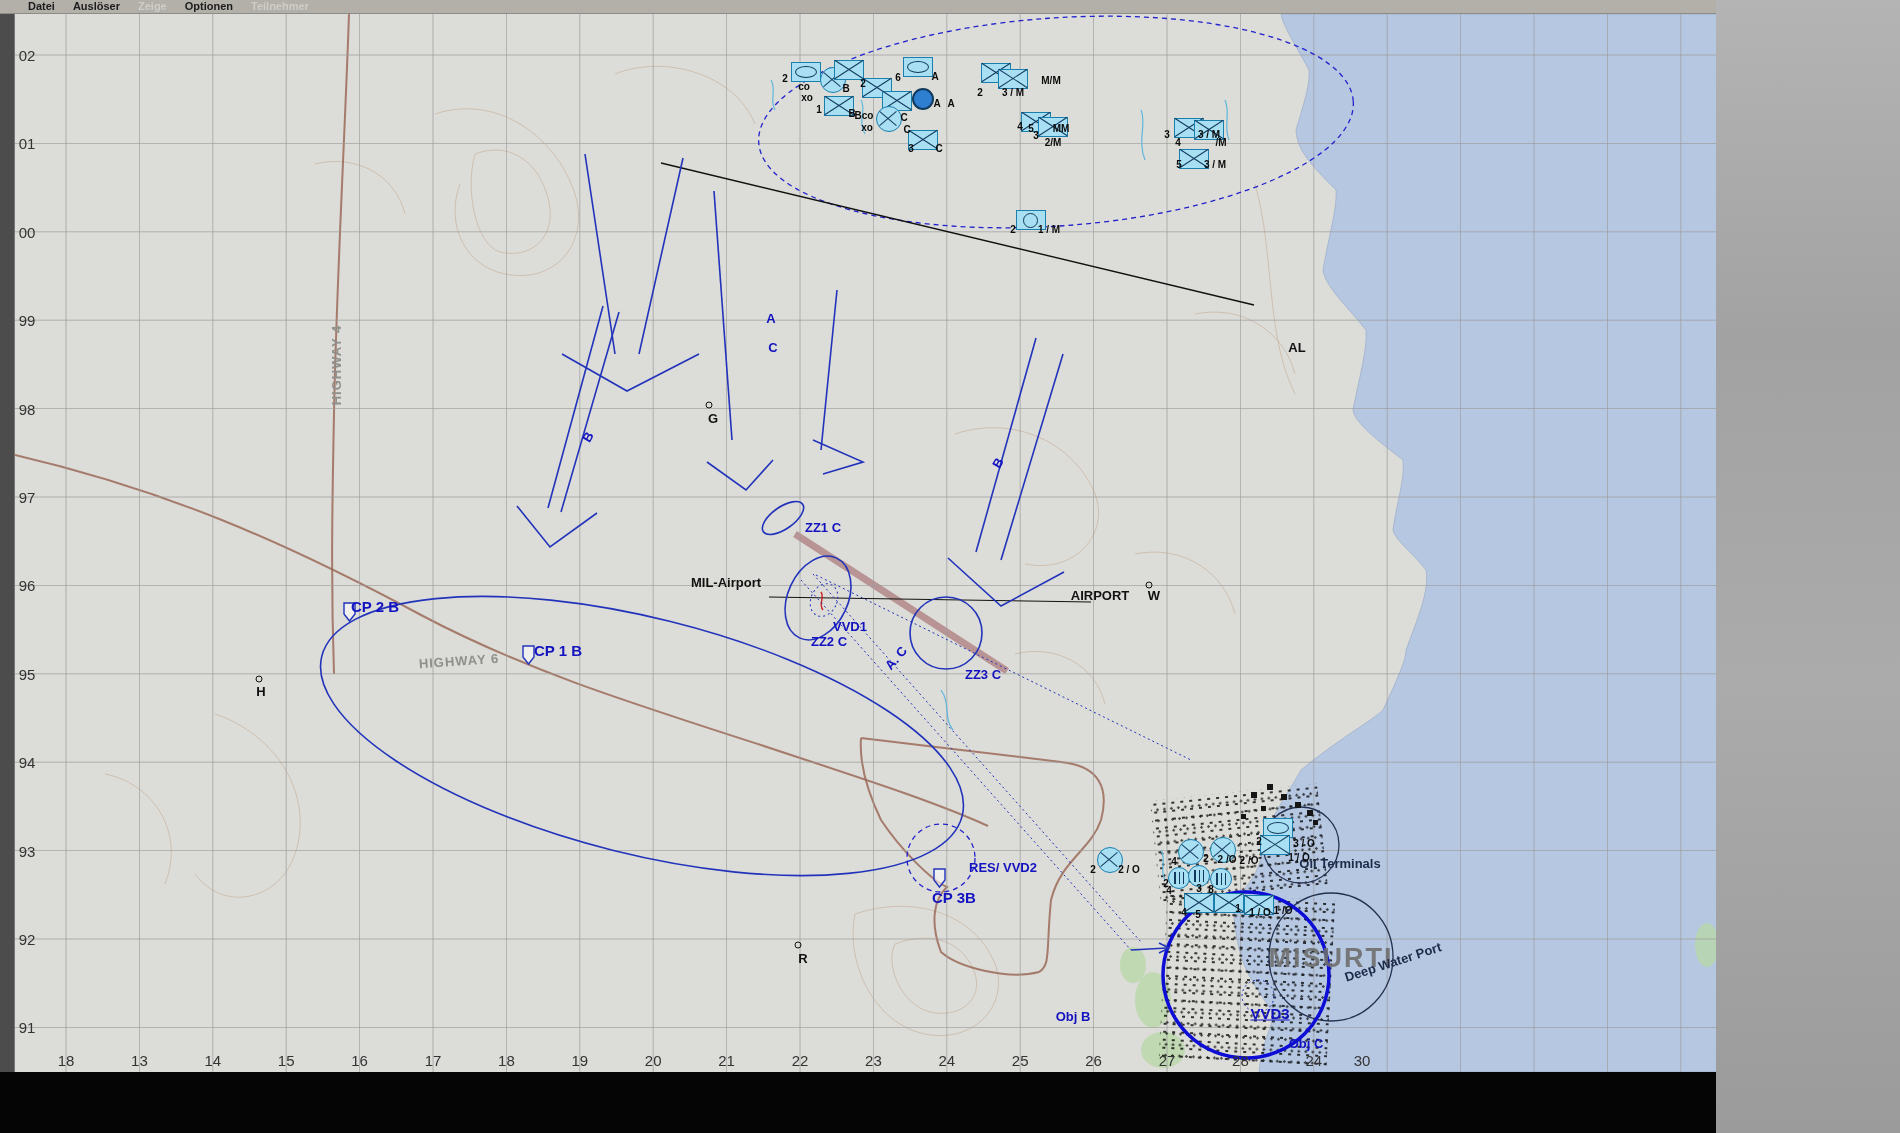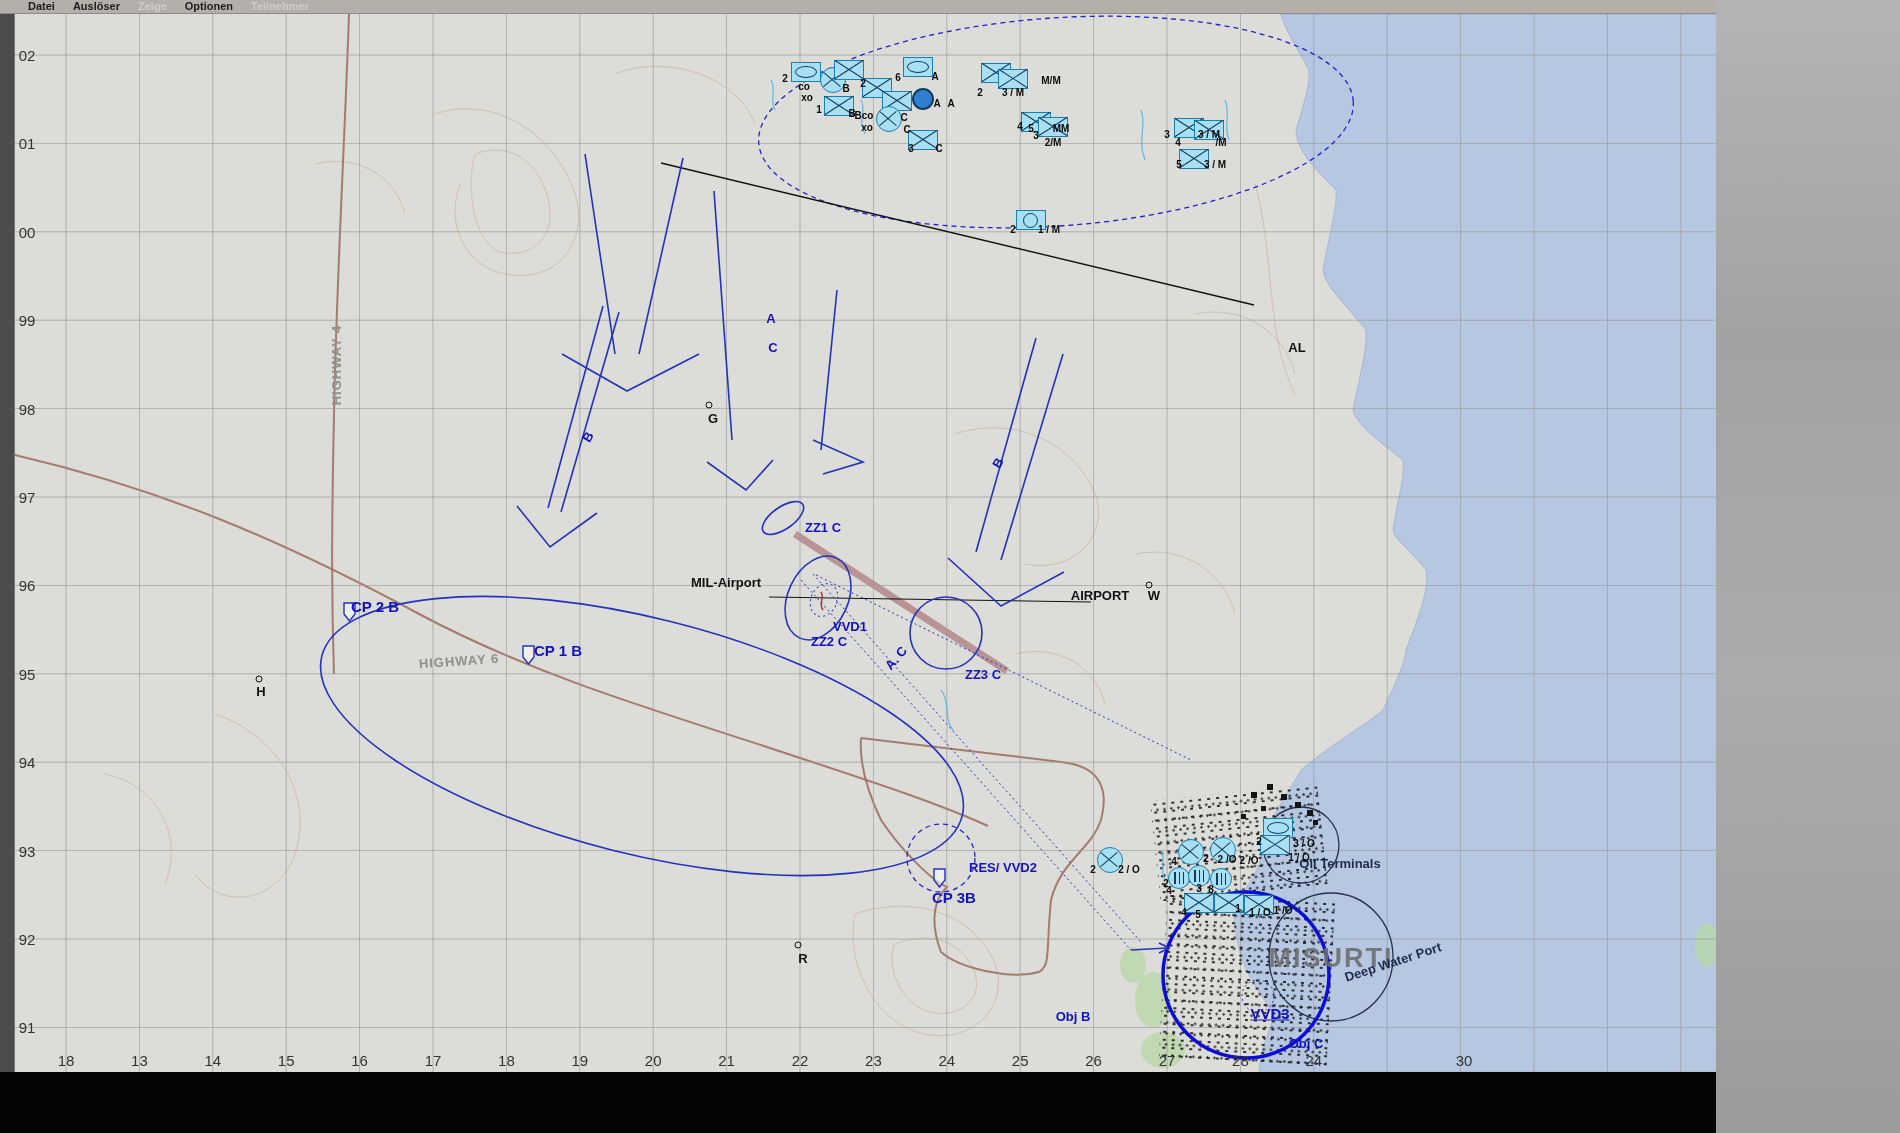--- a/index.html
+++ b/index.html
@@ -245,21 +245,21 @@
         <div class="ml axisx" style="left: 638.2px; top: 1046px;">20</div>
         <div class="ml axisx" style="left: 711.6px; top: 1046px;">21</div>
         <div class="ml axisx" style="left: 785px; top: 1046px;">22</div>
         <div class="ml axisx" style="left: 858.4px; top: 1046px;">23</div>
         <div class="ml axisx" style="left: 931.8px; top: 1046px;">24</div>
         <div class="ml axisx" style="left: 1005.2px; top: 1046px;">25</div>
         <div class="ml axisx" style="left: 1078.6px; top: 1046px;">26</div>
         <div class="ml axisx" style="left: 1152px; top: 1046px;">27</div>
         <div class="ml axisx" style="left: 1225.4px; top: 1046px;">28</div>
         <div class="ml axisx" style="left: 1298.8px; top: 1046px;">24</div>
-        <div class="ml axisx" style="left: 1449px; top: 1046px;">30</div>
+        <div class="ml axisx" style="left: 1347px; top: 1046px;">30</div>
         <div class="ml axisy" style="left: 12px; top: 41px;">02</div>
         <div class="ml axisy" style="left: 12px; top: 129.4px;">01</div>
         <div class="ml axisy" style="left: 12px; top: 217.8px;">00</div>
         <div class="ml axisy" style="left: 12px; top: 306.2px;">99</div>
         <div class="ml axisy" style="left: 12px; top: 394.6px;">98</div>
         <div class="ml axisy" style="left: 12px; top: 483px;">97</div>
         <div class="ml axisy" style="left: 12px; top: 571.4px;">96</div>
         <div class="ml axisy" style="left: 12px; top: 659.8px;">95</div>
         <div class="ml axisy" style="left: 12px; top: 748.2px;">94</div>
         <div class="ml axisy" style="left: 12px; top: 836.6px;">93</div>

